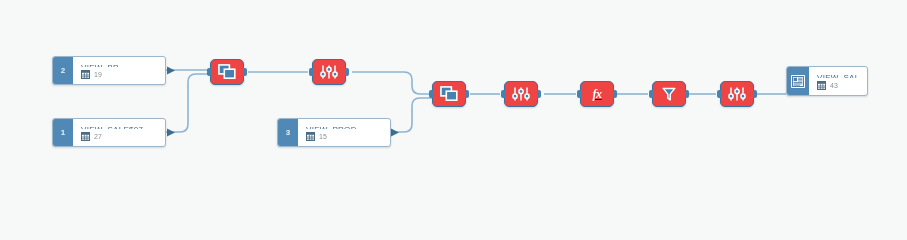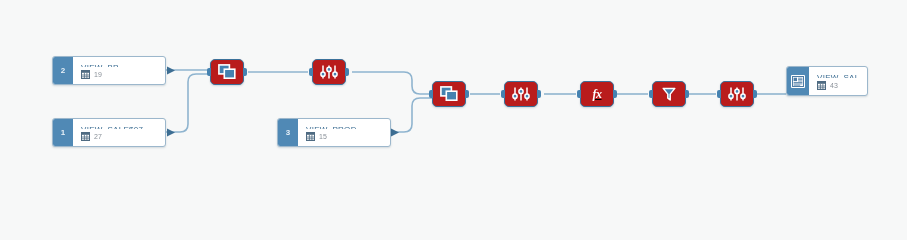--- a/index.html
+++ b/index.html
@@ -101,21 +101,21 @@
     display: flex;
     align-items: center;
     justify-content: center;
   }
 
   
   .op {
     position: absolute;
     width: 34px;
     height: 26px;
-    background: #b91c1c;
+    background: #ef4444;
     border: 1px solid #3b719a;
     border-radius: 5px;
     box-sizing: border-box;
     display: flex;
     align-items: center;
     justify-content: center;
     box-shadow: 0 1px 2px rgba(40,70,95,0.20);
     text-decoration: underline;
   }
   .op::before, .op::after {

